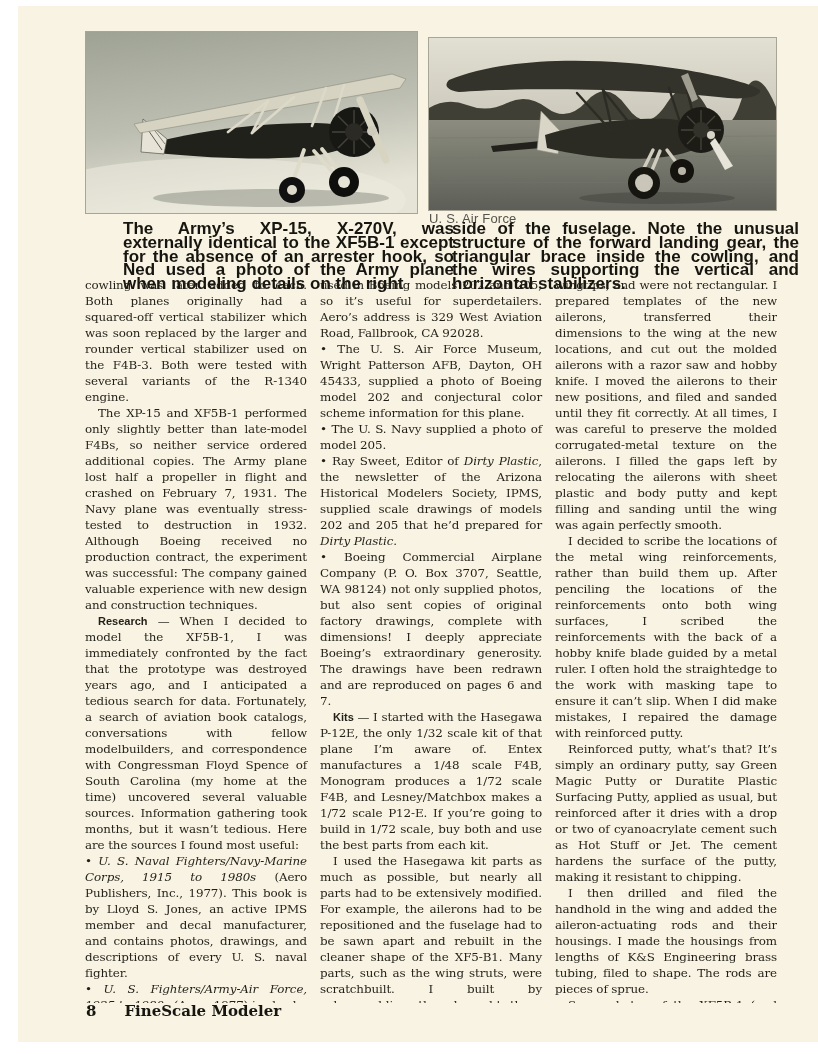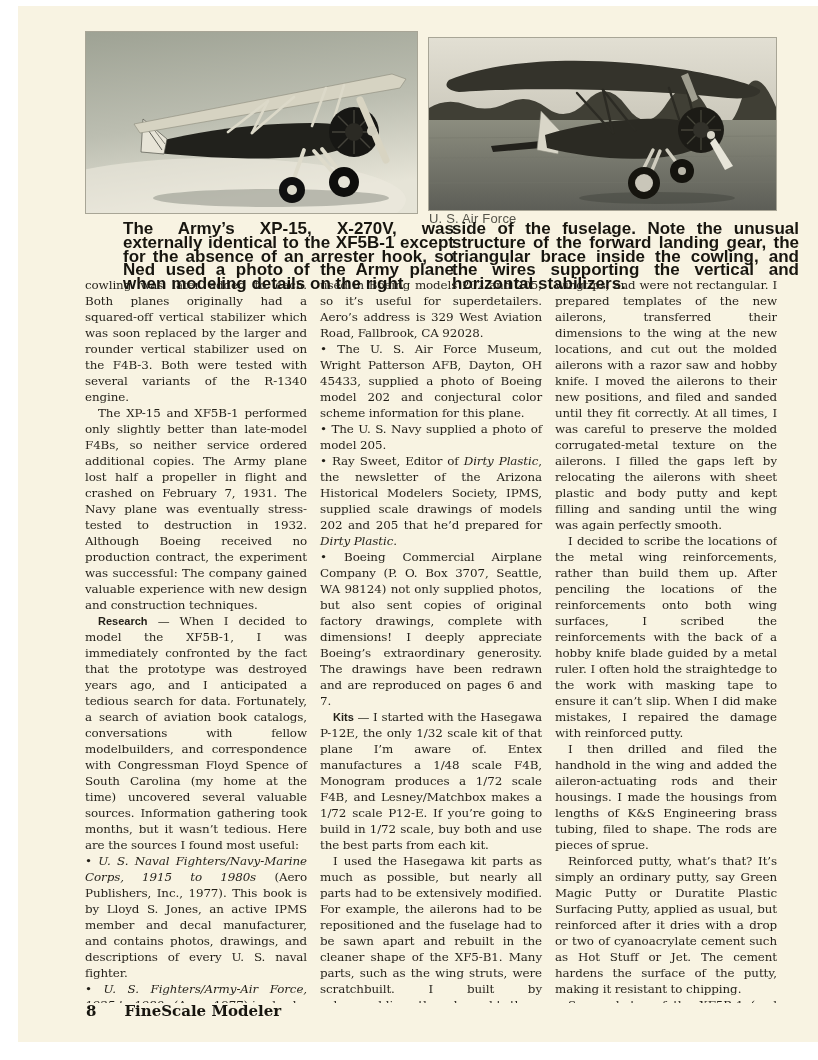--- a/index.html
+++ b/index.html
@@ -196,22 +196,22 @@
         <p class="flush"><span>• The U. S. Air Force Museum, Wright Patterson AFB, Dayton, OH 45433, supplied a photo of Boeing model 202 and conjectural color scheme information for this plane.</span></p>
         <p class="flush"><span>• The U. S. Navy supplied a photo of model 205.</span></p>
         <p class="flush"><span>• Ray Sweet, Editor of </span><span class="i">Dirty Plastic</span><span>, the newsletter of the Arizona Historical Modelers Society, IPMS, supplied scale drawings of models 202 and 205 that he’d prepared for </span><span class="i">Dirty Plastic</span><span>.</span></p>
         <p class="flush"><span>• Boeing Commercial Airplane Company (P. O. Box 3707, Seattle, WA 98124) not only supplied photos, but also sent copies of original factory drawings, complete with dimensions! I deeply appreciate Boeing’s extraordinary generosity. The drawings have been redrawn and are reproduced on pages 6 and 7.</span></p>
         <p class="indent"><span class="h">Kits</span><span> — I started with the Hasegawa P-12E, the only 1/32 scale kit of that plane I’m aware of. Entex manufactures a 1/48 scale F4B, Monogram produces a 1/72 scale F4B, and Lesney/Matchbox makes a 1/72 scale P12-E. If you’re going to build in 1/72 scale, buy both and use the best parts from each kit.</span></p>
         <p class="indent"><span>I used the Hasegawa kit parts as much as possible, but nearly all parts had to be extensively modified. For example, the ailerons had to be repositioned and the fuselage had to be sawn apart and rebuilt in the cleaner shape of the XF5-B1. Many parts, such as the wing struts, were scratchbuilt. I built by subassemblies, then brought these together in final assembly. Paint and decals came last. Let’s discuss the modifications to the wing first.</span></p>
       </div>
     <div class="col">
         <p class="flush"><span>wingtips, and were not rectangular. I prepared templates of the new ailerons, transferred their dimensions to the wing at the new locations, and cut out the molded ailerons with a razor saw and hobby knife. I moved the ailerons to their new positions, and filed and sanded until they fit correctly. At all times, I was careful to preserve the molded corrugated-metal texture on the ailerons. I filled the gaps left by relocating the ailerons with sheet plastic and body putty and kept filling and sanding until the wing was again perfectly smooth.</span></p>
         <p class="indent"><span>I decided to scribe the locations of the metal wing reinforcements, rather than build them up. After penciling the locations of the reinforcements onto both wing surfaces, I scribed the reinforcements with the back of a hobby knife blade guided by a metal ruler. I often hold the straightedge to the work with masking tape to ensure it can’t slip. When I did make mistakes, I repaired the damage with reinforced putty.</span></p>
+        <p class="indent"><span>Reinforced putty, what’s that? It’s simply an ordinary putty, say Green Magic Putty or Duratite Plastic Surfacing Putty, applied as usual, but reinforced after it dries with a drop or two of cyanoacrylate cement such as Hot Stuff or Jet. The cement hardens the surface of the putty, making it resistant to chipping.</span></p>
         <p class="indent"><span>I then drilled and filed the handhold in the wing and added the aileron-actuating rods and their housings. I made the housings from lengths of K&amp;S Engineering brass tubing, filed to shape. The rods are pieces of sprue.</span></p>
-        <p class="indent"><span>Reinforced putty, what’s that? It’s simply an ordinary putty, say Green Magic Putty or Duratite Plastic Surfacing Putty, applied as usual, but reinforced after it dries with a drop or two of cyanoacrylate cement such as Hot Stuff or Jet. The cement hardens the surface of the putty, making it resistant to chipping.</span></p>
         <p class="indent"><span>Some photos of the XF5B-1 (and the Army plane) show a long pitot tube assembly mounted on the left wing half leading edge just above the main strut attachment. I decided to leave it off my model, but you could make this from sprue or music wire.</span></p>
       </div>
   </div>
 
   <div class="footer">
     <span>8</span>
     <span>FineScale Modeler</span>
   </div>
 
 </div>

